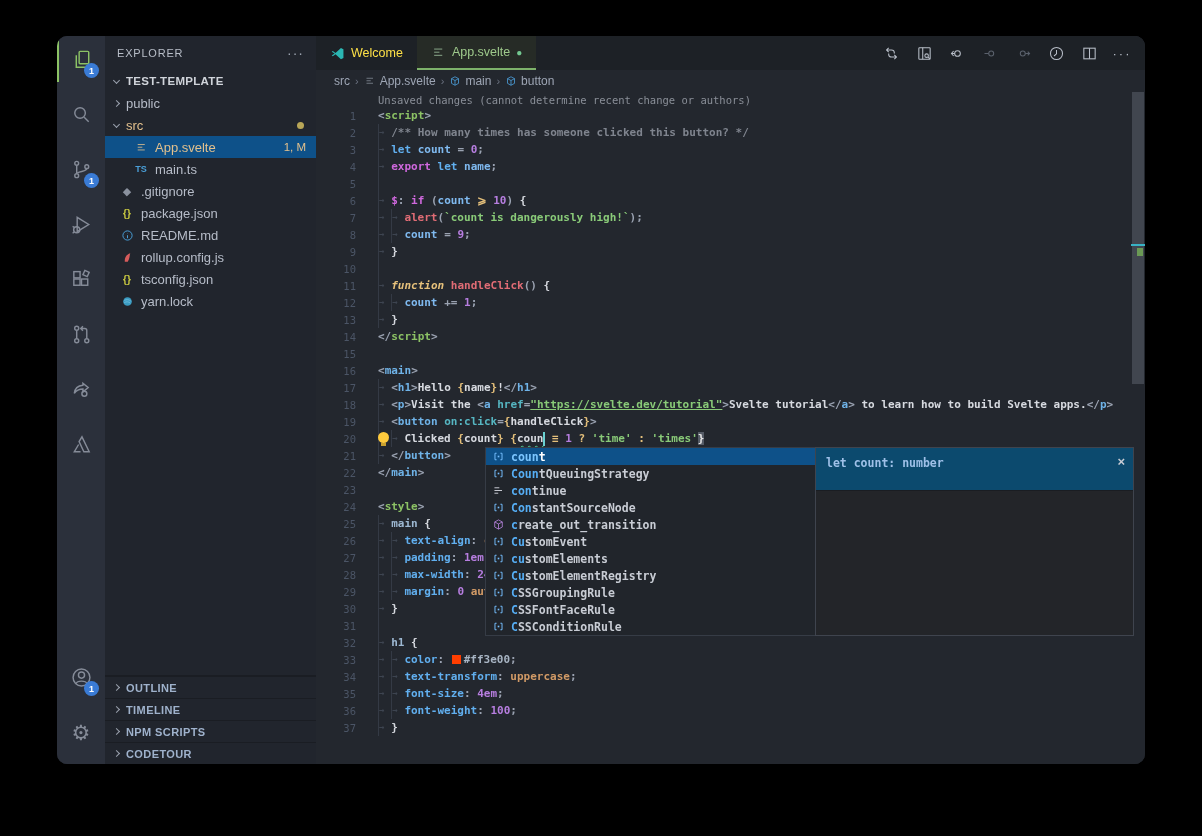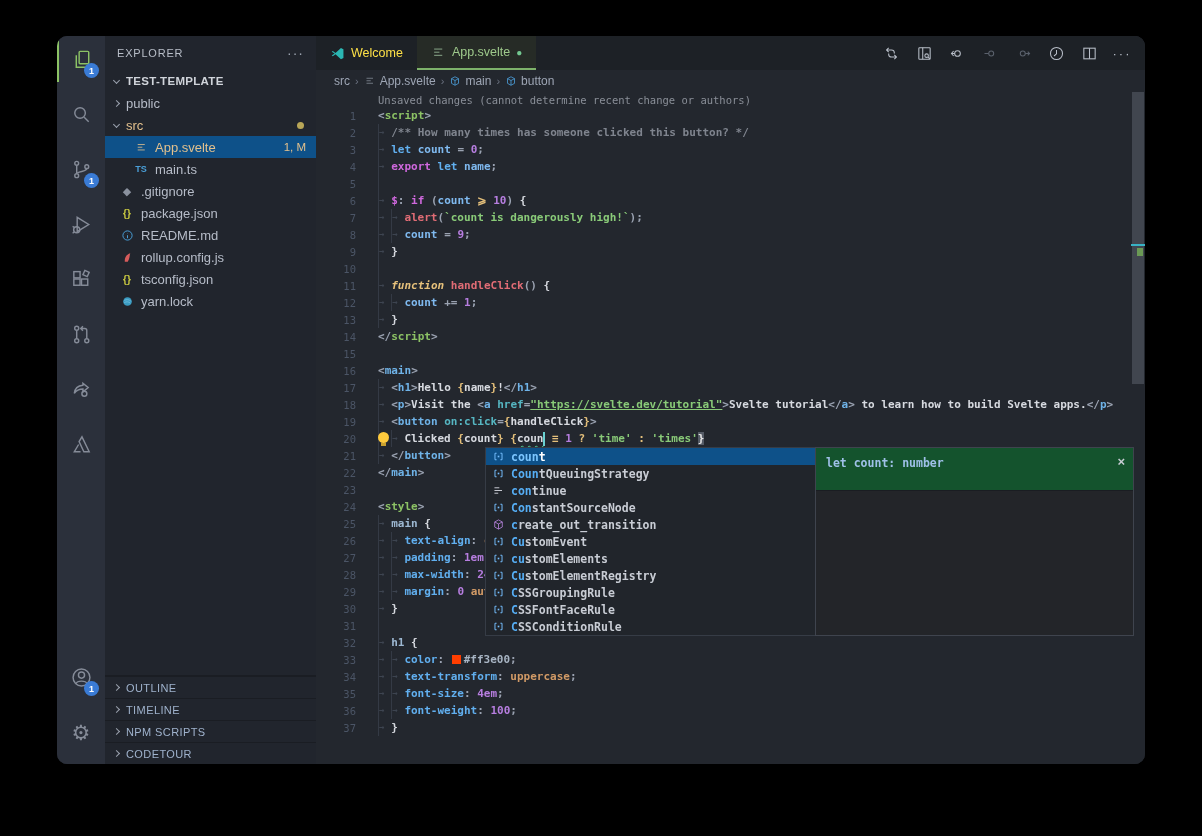--- a/index.html
+++ b/index.html
@@ -48,21 +48,21 @@
   .trow .meta { margin-left:auto; margin-right:10px; font-size:11.5px; color:#e2c08d; }
   .trow .dot { margin-left:auto; margin-right:12px; width:7px; height:7px; border-radius:50%; background:#b8a657; }
   .ficon { width:16px; height:16px; margin-right:6px; display:inline-flex; align-items:center;
            justify-content:center; flex:0 0 16px; font-size:9px; }
   .ficon svg { width:13px; height:13px; }
   .ficon.ts { color:#4a9fd8; font-weight:bold; font-size:9px; }
   .ficon.braces { color:#cbcb41; font-weight:bold; font-size:10px; }
   .ficon.git { color:#8a919e; font-size:11px; }
   .sb-fill { flex:1; }
   .sb-sections { flex:0 0 auto; border-top:1px solid #1a1d23; }
-  .sec { height:22px; display:flex; align-items:center; font-size:11px; font-weight:normal;
+  .sec { height:22px; display:flex; align-items:center; font-size:11px; font-weight:bold;
          color:#9fb2cc; letter-spacing:.4px; padding-left:4px; cursor:pointer; border-top:1px solid #1a1d23; }
   
   .editorpane { flex:1; display:flex; flex-direction:column; min-width:0; background:#23272e; }
   .tabstrip { height:34px; background:#1d2126; display:flex; align-items:stretch; flex:0 0 34px; }
   .tab { display:flex; align-items:center; padding:0 14px; font-size:12.5px; color:#fde047;
          cursor:pointer; gap:6px; }
   .tab.active { background:#262b26; color:#9ec98b; border-bottom:2px solid #7eb36a; }
   .tab .ticon { width:15px; height:15px; display:inline-flex; }
   .tab .dirty { color:#73c991; font-size:10px; }
   .toolbar { margin-left:auto; display:flex; align-items:center; gap:7px; padding-right:10px; }
@@ -110,21 +110,21 @@
   .sg-list { width:330px; background:#21252b; border:1px solid #363c46; border-right:none; }
   .sg-row { height:17px; display:flex; align-items:center; padding-left:3px; color:#c8ccd4;
             font-size:11.5px; font-weight:bold; cursor:pointer; white-space:pre; }
   .sg-row.selected { background:#0e5189; color:#fff; }
   .sg-row .hl { color:#56aef5; }
   .sg-row.selected .hl { color:#7cc6ff; }
   .sg-ic { width:18px; height:16px; display:inline-flex; align-items:center; justify-content:center;
            margin-right:4px; flex:0 0 18px; }
   .sg-ic svg { width:13px; height:13px; }
   .sg-docs { width:319px; background:#232529; border:1px solid #3f444e; display:flex; flex-direction:column; position:relative; }
-  .sg-dochead { background:#14532d; border-bottom:1px solid #1a1d22; padding:8px 10px; flex:0 0 auto; }
+  .sg-dochead { background:#0c4a6e; border-bottom:1px solid #1a1d22; padding:8px 10px; flex:0 0 auto; }
   .sg-sig { font-size:11.5px; color:#9fc0e8; font-weight:bold; margin-bottom:12px; }
   .sg-desc { font-family:"Liberation Sans", sans-serif; font-size:12px; color:#a9c4ea; font-weight:normal; }
   .sg-close { position:absolute; top:6px; right:8px; color:#c8ccd4; font-size:13px; cursor:pointer;
               font-family:"Liberation Sans", sans-serif; }
 </style>
 </head>
 <body>
 
 <div class="window">
 

